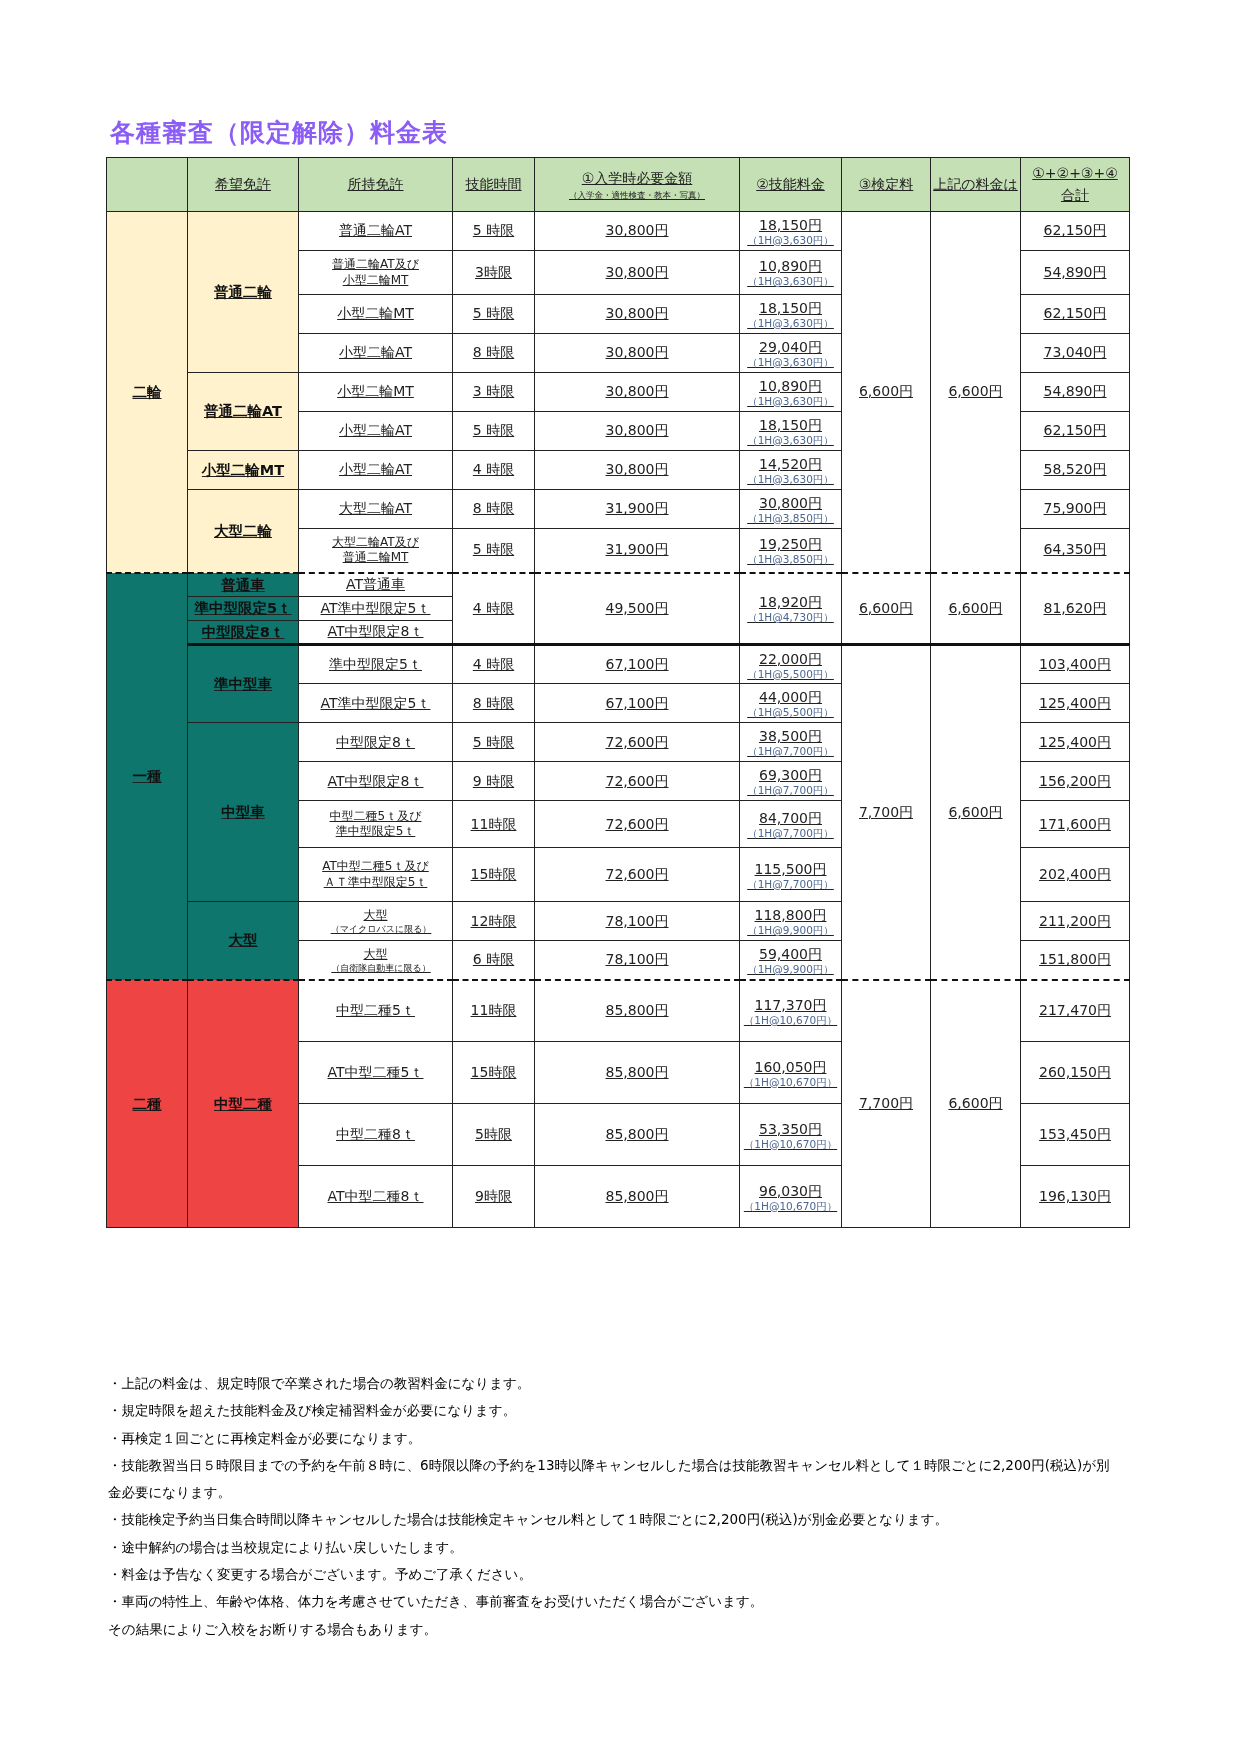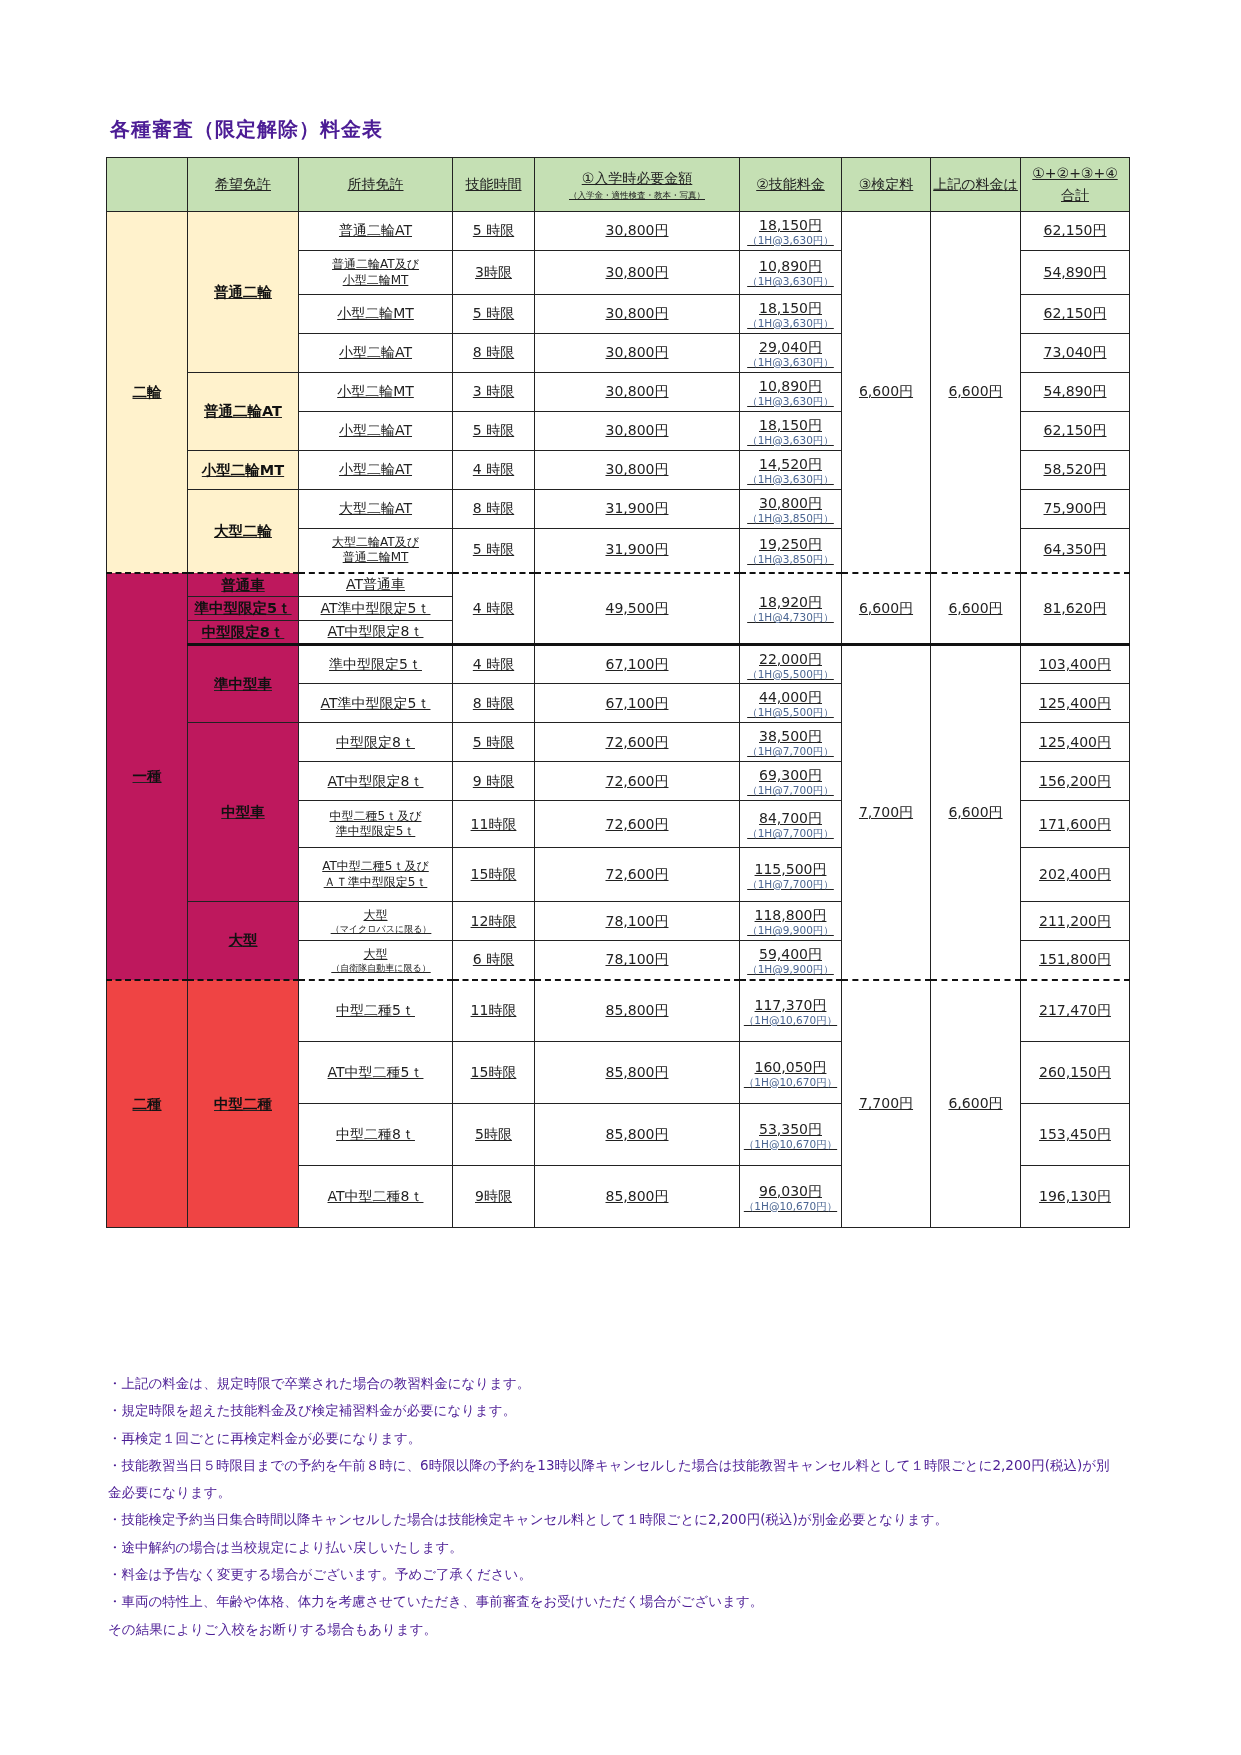--- a/index.html
+++ b/index.html
@@ -1,39 +1,39 @@
 <!DOCTYPE html>
 <html><head>
 <meta charset="utf-8">
 <style>
   html,body{margin:0;padding:0;background:#ffffff;}
   body{width:1241px;height:1755px;position:relative;font-family:"DejaVu Sans","Liberation Sans",sans-serif;color:#222;}
-  .title{position:absolute;left:110px;top:116px;font-size:20px;font-weight:bold;letter-spacing:1px;color:#4c1d95;}
+  .title{position:absolute;left:110px;top:116px;font-size:25px;font-weight:bold;letter-spacing:1px;color:#8b5cf6;}
   table.fees{position:absolute;left:106px;top:157px;border-collapse:collapse;table-layout:fixed;width:1023px;text-decoration:underline;}
   table.fees td, table.fees th{border:1.5px solid #222;text-align:center;vertical-align:middle;padding:0;font-size:14px;font-weight:normal;line-height:1.55;}
   .hdr th{background:#c5e0b4;height:53px;font-size:14.5px;color:#222;}
   .hdr .small{font-size:8.5px;display:block;line-height:1.3;}
   .hdr .line2{display:block;}
   .cat{font-weight:bold !important;font-size:14.5px !important;color:#111;}
   .nirin{background:#fff2cc;}
-  .isshu{background:#be185d;}
+  .isshu{background:#0f766e;}
   .nishu{background:#ef4444;}
   .sub{font-size:12px;display:block;line-height:1.3;}
   .rate{display:block;font-size:10.5px;color:#4a6591;line-height:1.2;}
   .fee{display:block;line-height:1.3;}
   .sub9{display:block;font-size:9px;line-height:1.2;margin-left:11px;}
   tr.dash td{border-top:2.5px dashed #111;}
   tr.thick td{border-top:3px solid #111;}
   .h46{height:44px;}
   .h48{height:47px;}
   .h40{height:39px;}
   .h26{height:24px;}
   .h62{height:62px;}
   .h55{height:54px;padding-left:23px;}
-  .notes{position:absolute;left:108px;top:1370px;font-size:13.5px;line-height:27.3px;color:#4c1d95;width:1010px;}
+  .notes{position:absolute;left:108px;top:1370px;font-size:13.5px;line-height:27.3px;color:#000000;width:1010px;}
   .notes div{white-space:normal;}
 </style>
 </head>
 <body>
 
 <div class="title">各種審査（限定解除）料金表</div>
 
 <table class="fees">
   <colgroup>
     <col style="width:81px">

